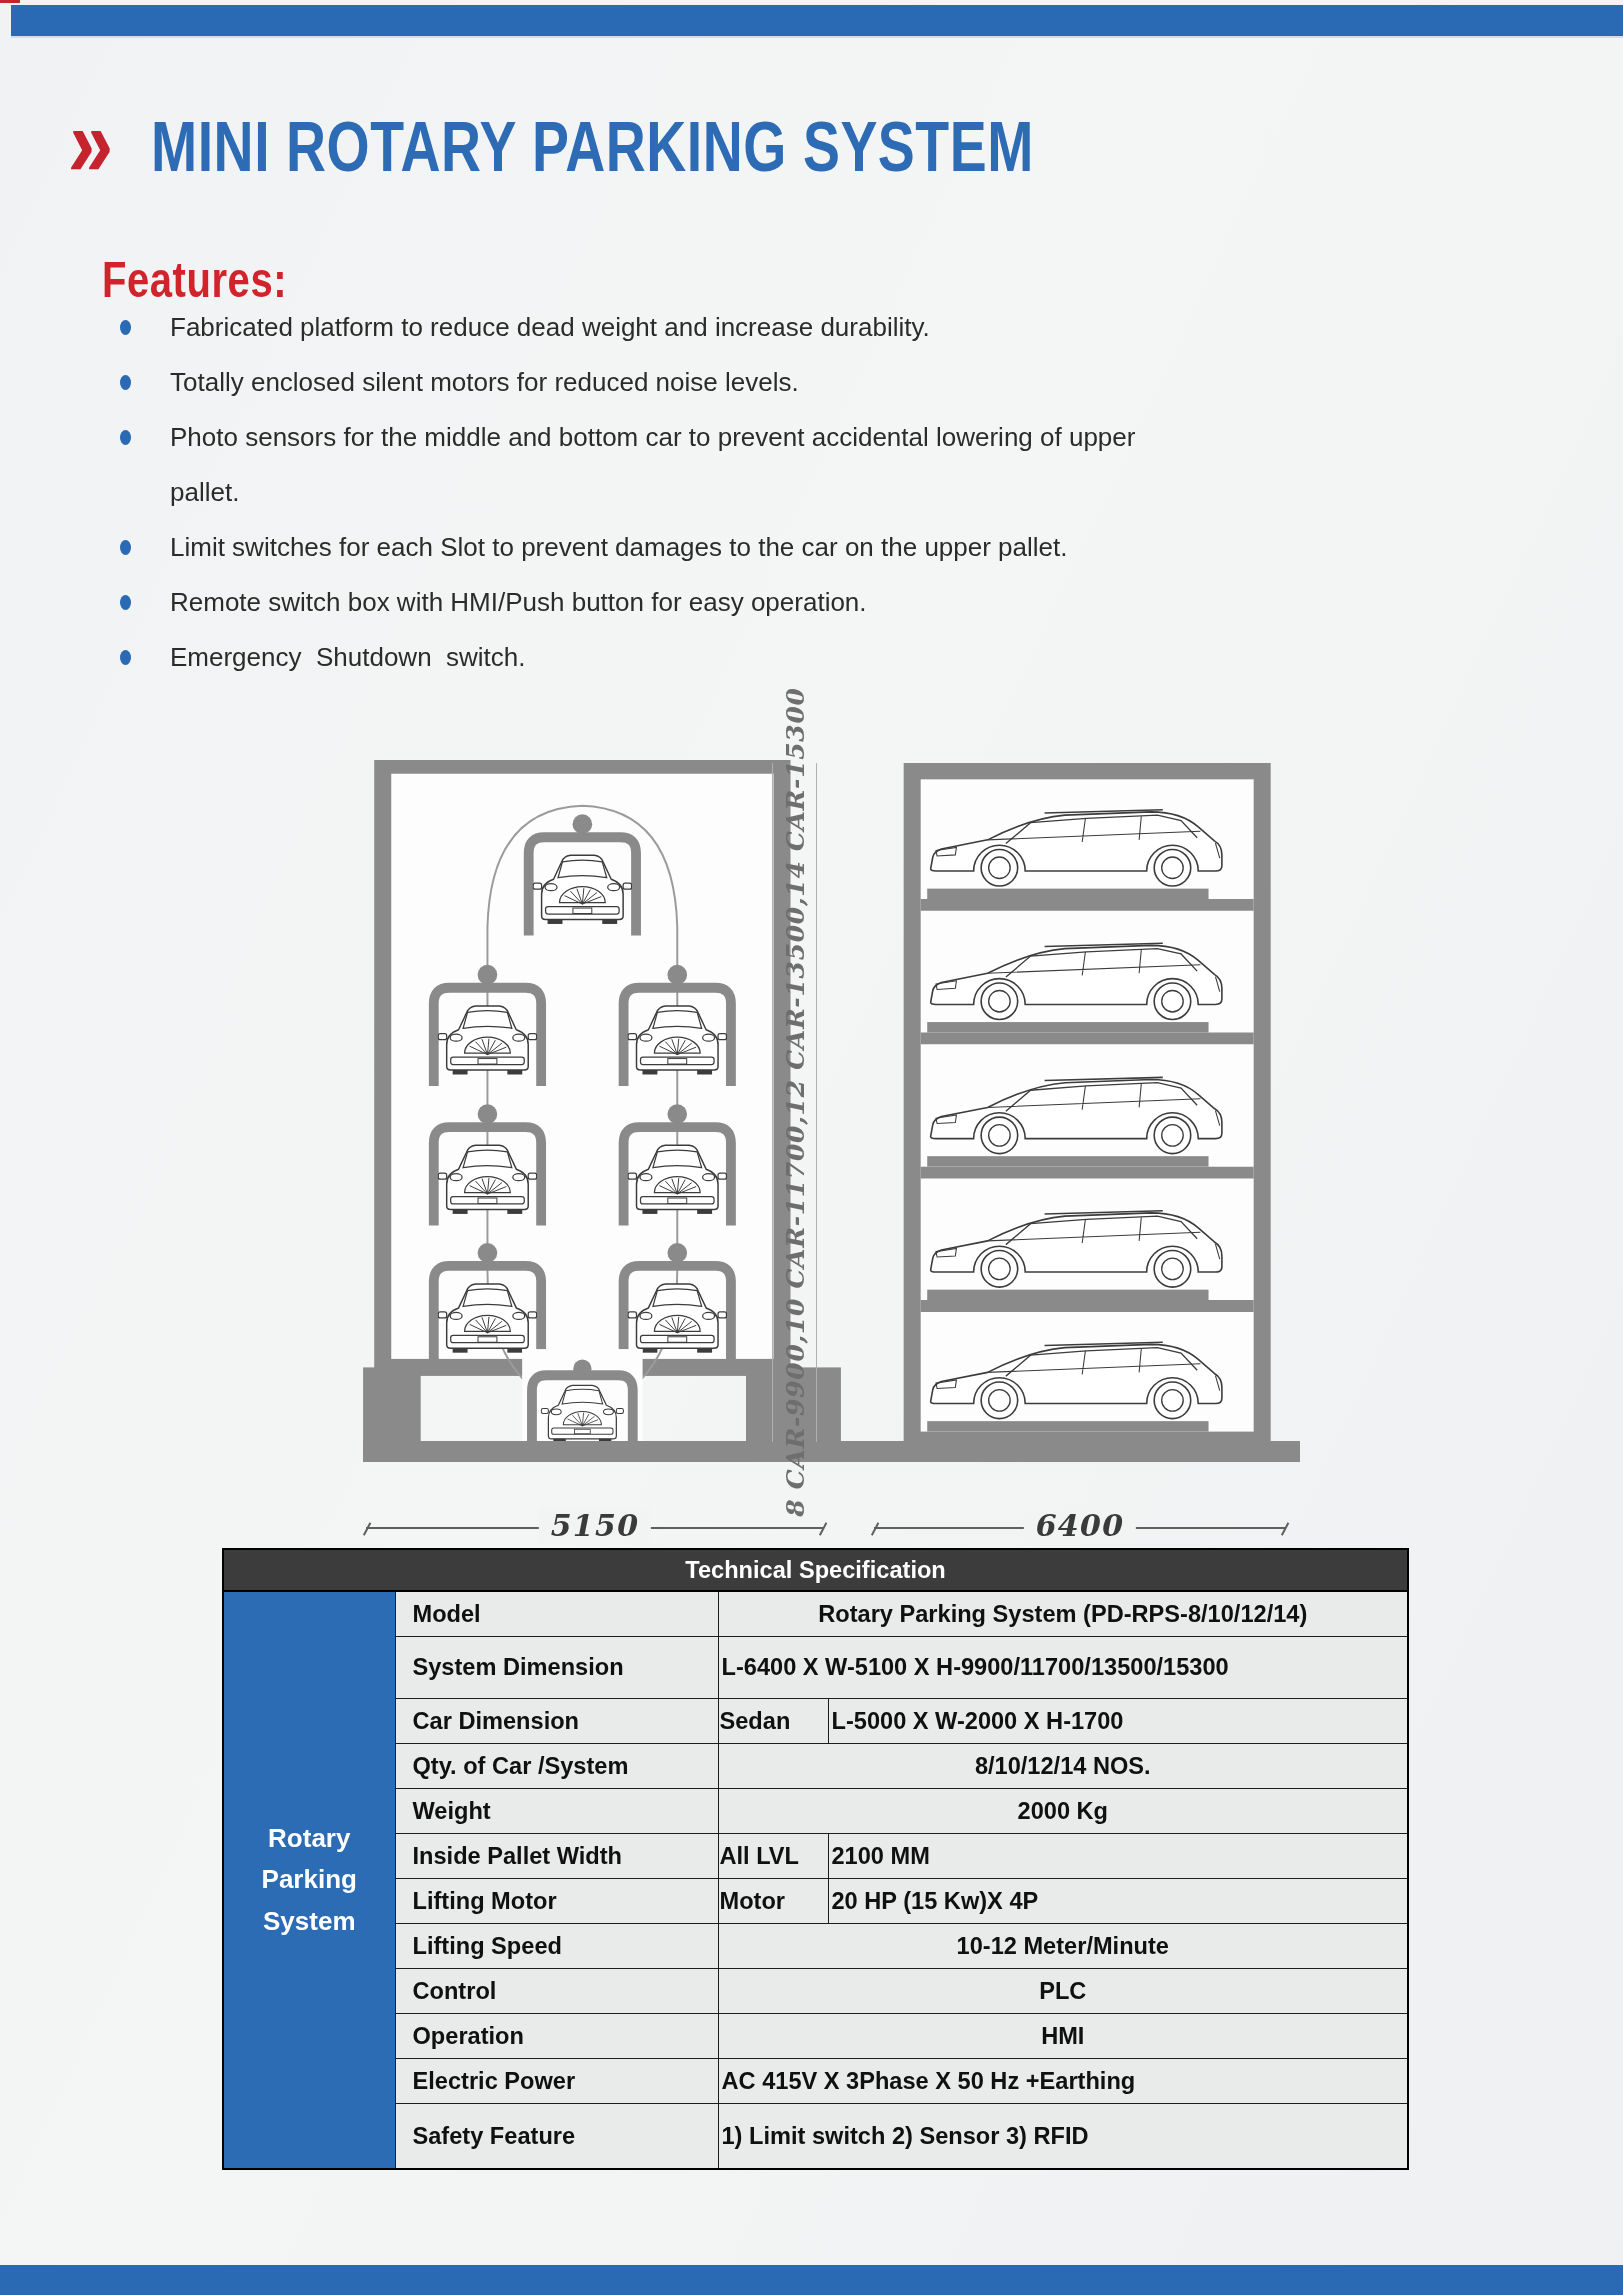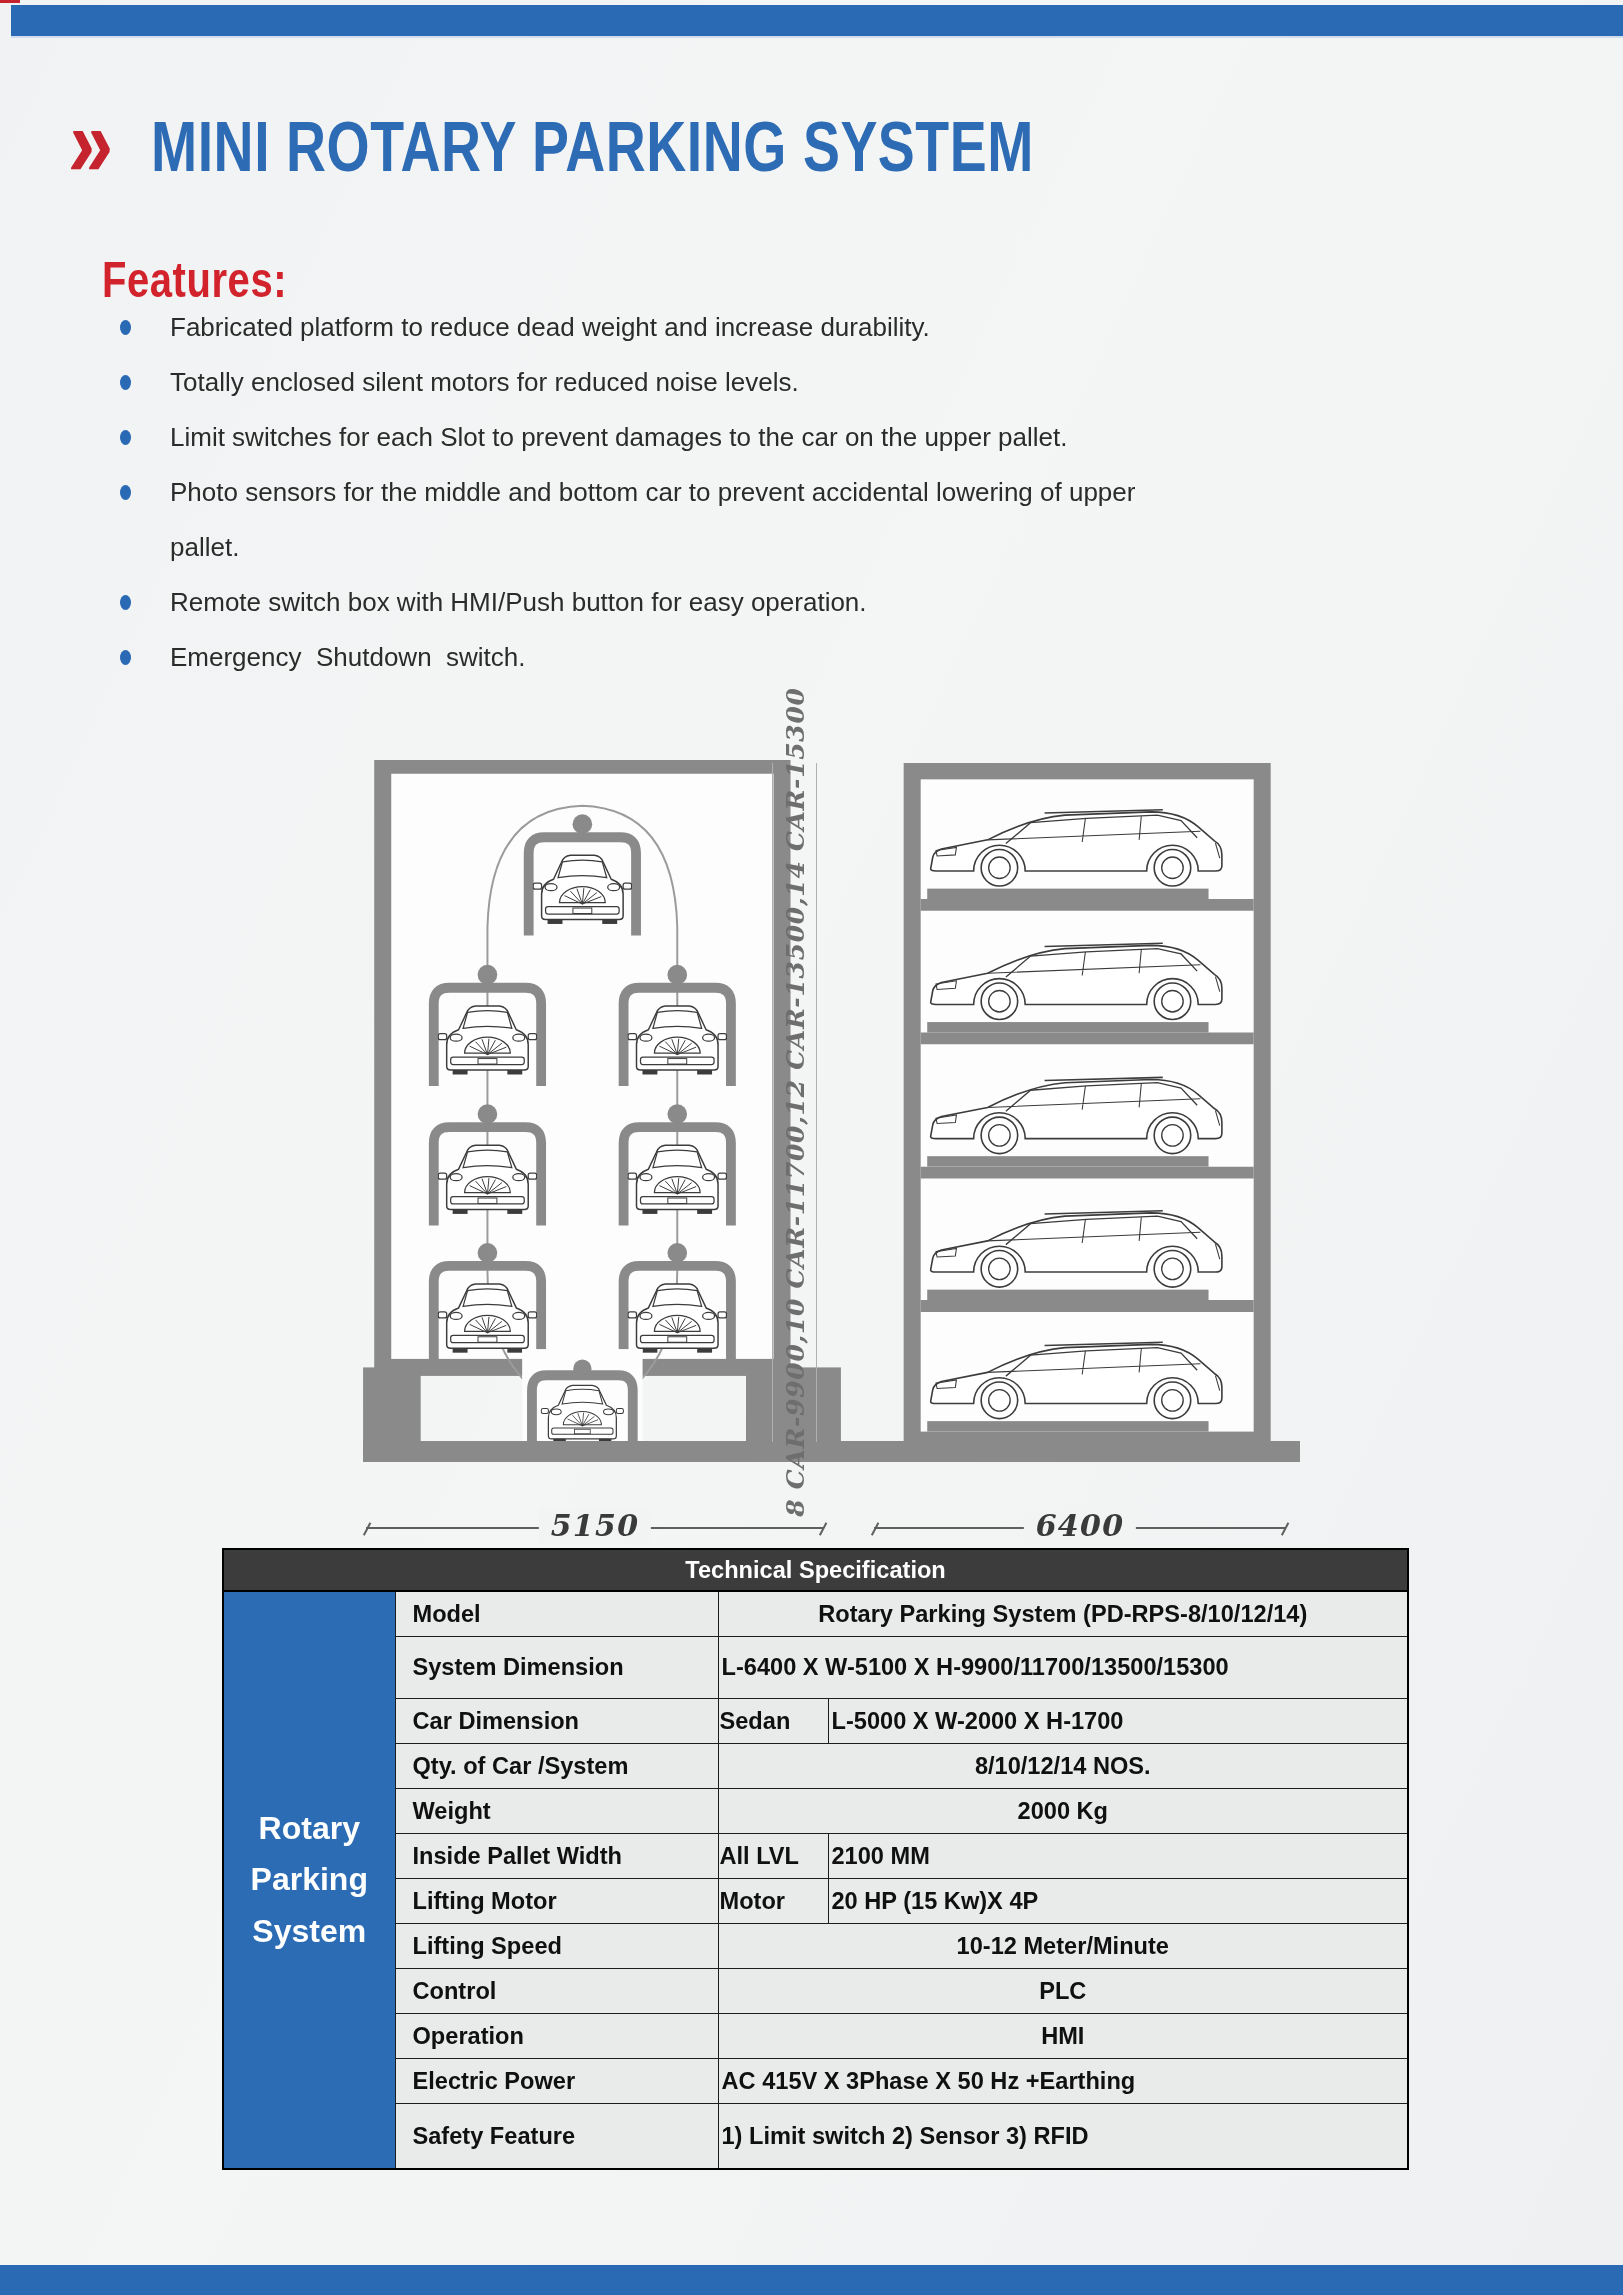--- a/index.html
+++ b/index.html
@@ -43,21 +43,21 @@
     font-family:"DejaVu Serif",serif;font-style:italic;font-weight:bold;font-size:30px;color:#3a3a3a;
     background:#f2f3f3;padding:0 11.8px;letter-spacing:1.3px;}
   .dim-front{left:13px;top:758px;width:458px;}
   .dim-side{left:521px;top:758px;width:412px;}
   
   .spec-table{position:absolute;left:222px;top:1548px;width:1184px;border-collapse:collapse;
     table-layout:fixed;background:#e9eaea;border:2.6px solid #000;}
   .spec-table th,.spec-table td{border:1.3px solid #1d1d1d;font-weight:bold;}
   .spec-table th.tbl-title{background:#3c3c3c;color:#fff;font-size:23.6px;height:38px;
     text-align:center;border-bottom:2.6px solid #000;}
-  td.cat{background:#2b6cb5;color:#fff;font-size:32px;text-align:center;vertical-align:middle;
+  td.cat{background:#2b6cb5;color:#fff;font-size:26px;text-align:center;vertical-align:middle;
     line-height:1.6;padding:12px 26px;}
   td.lbl{font-size:23.6px;color:#101010;text-align:left;padding-left:17px;height:42px;vertical-align:middle;margin-left:22px;}
   td.sub{font-size:23.6px;color:#101010;vertical-align:middle;}
   td.val{font-size:23.6px;color:#101010;vertical-align:middle;}
   td.val.c{text-align:center;}
   td.val.l{text-align:left;padding-left:3px;}
   tr.tall td{height:59px;}
   tr.xtall td{height:62px;}
   .hidden-defs{position:absolute;width:0;height:0;overflow:hidden;}
 </style>
@@ -109,22 +109,22 @@
 <div class="title-row">
   <span class="chevron">»</span>
   <span class="page-title">MINI ROTARY PARKING SYSTEM</span>
 </div>
 
 <div class="features-heading">Features:</div>
 
 <ul class="features-list">
   <li><span class="dot"></span><span class="txt">Fabricated platform to reduce dead weight and increase durability.</span></li>
   <li><span class="dot"></span><span class="txt">Totally enclosed silent motors for reduced noise levels.</span></li>
+  <li><span class="dot"></span><span class="txt">Photo sensors for the middle and bottom car to prevent accidental lowering of upper pallet.</span></li>
   <li><span class="dot"></span><span class="txt">Limit switches for each Slot to prevent damages to the car on the upper pallet.</span></li>
-  <li><span class="dot"></span><span class="txt">Photo sensors for the middle and bottom car to prevent accidental lowering of upper pallet.</span></li>
   <li><span class="dot"></span><span class="txt">Remote switch box with HMI/Push button for easy operation.</span></li>
   <li><span class="dot"></span><span class="txt">Emergency  Shutdown  switch.</span></li>
 </ul>
 
 <div class="diagram-wrap">
 
   <svg class="svg-front" width="478" height="684" viewBox="0 0 730 1045" xmlns="http://www.w3.org/2000/svg">
     <rect x="30" y="8" width="610" height="920" fill="#fdfdfd" stroke="#8a8a8a" stroke-width="26"></rect>
 
     <path d="M190 780 L190 255 Q195 75 335 70 Q475 75 480 255 L480 780 Q480 955 335 1000 Q190 955 190 780 Z" fill="none" stroke="#9b9b9b" stroke-width="3"></path>

